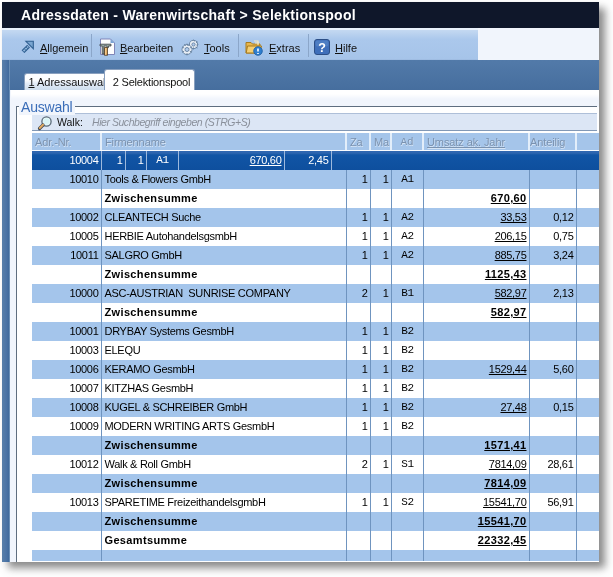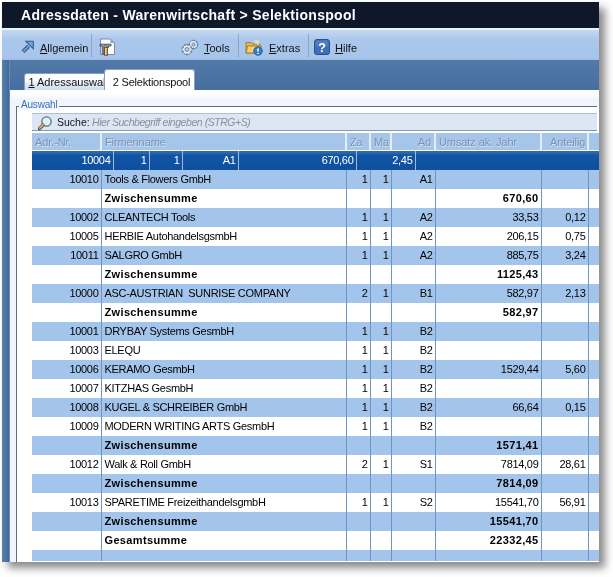--- a/index.html
+++ b/index.html
@@ -3,21 +3,21 @@
 <meta charset="utf-8">
 <style>
   * { margin:0; padding:0; box-sizing:border-box; }
   html,body { width:613px; height:577px; background:#ffffff; overflow:hidden;
     font-family:"Liberation Sans", sans-serif; }
   .win { position:absolute; left:2px; top:2px; width:597px; height:560px;
     box-shadow:6px 6px 8px rgba(105,105,105,0.78); background:#f1f5fc; }
   .titlebar { position:absolute; left:0; top:0; width:597px; height:26px;
     background:#0f172a; color:#fff; font-size:14px; font-weight:bold;
     line-height:26px; padding-left:19px; letter-spacing:0.3px; }
-  .toolbar { position:absolute; left:0; top:26px; width:597px; height:32px;
+  .toolbar { position:absolute; left:0; top:26px; width:476px; height:32px;
     background:linear-gradient(#e9f1fb 0 1.5px, #c3d8f1 2.5px, #abc8ec 35%, #a6c4e9 calc(100% - 1px), #99b6dc 100%); }
   .tbtn { position:absolute; top:0; height:32px; font-size:11px; color:#111;
     line-height:40px; }
   .tsep { position:absolute; top:6px; height:23px; width:1px; background:#8ba6c9; }
   .icon { position:absolute; }
   u { text-decoration:underline; }
   .tabzone { position:absolute; left:0; top:58px; width:597px; height:30px;
     background:linear-gradient(#527aa9, #466e9e); }
   .leftframe { position:absolute; left:0; top:58px; width:7.5px; height:502px;
     background:linear-gradient(90deg,#587fa9 0,#4a73a5 55%, #406a9c 85%, #87a8c8 100%); }
@@ -29,48 +29,48 @@
     background:linear-gradient(#ffffff 0 60%, #fbfcfe 100%);
     border:1px solid #889fbe; border-bottom:none; border-radius:3px 3px 0 0;
     font-size:11px; color:#111; text-align:center; line-height:25px; letter-spacing:-0.2px; }
   .page { position:absolute; left:9px; top:88px; width:588px; height:472px;
     background:linear-gradient(#ffffff 0 4px, #f1f5fc 9px); }
   
   .gb-top { position:absolute; left:5px; top:16px; width:581px; height:1px; background:#5f6e7f; }
   .gb-left { position:absolute; left:5px; top:16px; width:1px; height:456px; background:#5f6e7f; }
   .gb-fill { position:absolute; left:6px; top:17px; width:582px; height:455px; background:#ffffff; }
   .gb-label { position:absolute; left:8px; top:9px; background:#f1f5fc; padding:0 2px;
-    font-size:10px; color:#3a6db8; z-index:3; letter-spacing:-0.2px; }
+    font-size:14px; color:#3a6db8; z-index:3; letter-spacing:-0.2px; }
   .searchbar { position:absolute; left:21px; top:23px; width:565px; height:18px;
     background:#dce6f5; border-top:1px solid #aebfd8; border-bottom:1px solid #8298b5; }
   .s-label { position:absolute; left:25px; top:0; font-size:10.5px; color:#111; line-height:17.5px; }
   .s-hint  { position:absolute; left:60px; top:0; font-size:10.5px; color:#8a909b;
     font-style:italic; line-height:17.5px; letter-spacing:-0.45px; }
   
   .tbl { position:absolute; left:21px; top:42.5px; width:567px; }
   .hrow { display:flex; height:18.5px; background:#a5c5ea; border-bottom:1.5px solid #f8fbff; }
   .hrow .c { border-right:2px solid #e3eefa; color:#7b92af; font-size:11px;
     line-height:18px; padding:0 3px; white-space:nowrap; overflow:hidden;
     text-shadow:0.5px 1px 0 rgba(255,255,255,0.55); letter-spacing:-0.1px; }
   .row { display:flex; height:19px; font-size:11px; }
   .row .c { border-right:1px solid #6f94bf; line-height:19px; padding:0 2.5px;
     white-space:nowrap; overflow:hidden; }
   .row { letter-spacing:-0.3px; }
   .row.sum { letter-spacing:0.35px; }
   .row.sel { background:linear-gradient(#2e66b0 0 2px, #1155a5 4px, #0e4f9e 100%); color:#fff; }
-  .row.sel .c { border-right-color:#9db9dd;margin-left:12px; }
+  .row.sel .c { border-right-color:#9db9dd; }
   .row.blue { background:#a4c5eb; }
   .row.white { background:#ffffff; }
   .row.sum { font-weight:bold; }
   .c1 { width:70px; text-align:right; }
   .c2 { width:245px; text-align:left; }
   .c3 { width:24px; text-align:right; }
   .c4 { width:21px; text-align:right; }
-  .c5 { width:44px; text-align:right; }
-  .c6 { width:106px; text-align:right; }
+  .c5 { width:32px; text-align:center;font-family:Liberation Mono, monospace; }
+  .c6 { width:106px; text-align:right;text-decoration:underline; }
   .c7 { width:47px; text-align:right; }
   .c8 { flex:1; border-right:none !important; }
   .filler { height:10.6px; }
 </style>
 </head>
 <body>
 <div class="win">
   <div class="titlebar">Adressdaten - Warenwirtschaft &gt; Selektionspool</div>
   <div class="toolbar">
     <svg class="icon" style="left:19px;top:12px" width="13" height="13" viewBox="0 0 13 13">
@@ -81,20 +81,21 @@
     </svg>
     <div class="tbtn" style="left:38px"><u>A</u>llgemein</div>
     <div class="tsep" style="left:89px"></div>
     <svg class="icon" style="left:97px;top:10px" width="17" height="18" viewBox="0 0 17 18">
       <path d="M1.5 1 L11.5 1 L15.5 5 L15.5 16.5 L1.5 16.5 Z" fill="#fdfdfe" stroke="#8085b8" stroke-width="1"></path>
       <path d="M11.5 1 L15.5 5 L11.5 5 Z" fill="#7aa3d4"></path>
       <path d="M1 6.2 L12 6.2 L12 8.0 L9.5 8.0 L9.5 9.6 L8 9.6 L8 8.0 L5 8.0 L5 16 L3.2 16 L3.2 8 L1 8 Z" fill="#97a7a2" stroke="#3b3f44" stroke-width="0.8"></path>
       <rect x="5.6" y="9.6" width="2.8" height="7.6" fill="#e3a75c" stroke="#4d3a20" stroke-width="0.8"></rect>
       <rect x="6.3" y="10" width="0.8" height="6.8" fill="#f7d9a8"></rect>
     </svg>
+    <div class="tbtn" style="left:118px"><u>B</u>earbeiten</div>
     <svg class="icon" style="left:179px;top:11px" width="19" height="17" viewBox="0 0 19 17">
       <g stroke="#64809f" stroke-width="0.9" fill="#e9eef5">
         <circle cx="12.5" cy="5.5" r="4.1"></circle>
         <circle cx="12.5" cy="5.5" r="1.6" fill="#b3cdee"></circle>
         <path d="M12.5 0.6 l1 1.8 M16 2 l-0.6 2 M17.3 5.5 l-1.9 0.6 M16.5 9 l-2 -0.9 M12.5 10.4 l0 -2" fill="none"></path>
         <circle cx="6" cy="10.5" r="5"></circle>
         <circle cx="6" cy="10.5" r="2" fill="#b3cdee"></circle>
         <path d="M6 4.6 l0.8 2.2 M11 8 l-2.2 1 M11 13.2 l-2.2 -1 M6 16.4 l0 -2.2 M1 13.2 l2.2 -1 M1 8 l2.2 1 M3.4 5.2 l1.2 1.8 M8.7 5.2 l-1.2 1.8" fill="none"></path>
       </g>
     </svg>
@@ -125,32 +126,32 @@
     <div class="gb-top"></div>
     <div class="gb-left"></div>
     <div class="gb-fill"></div>
     <div class="searchbar">
       <svg class="icon" style="left:5px;top:1px" width="16" height="16" viewBox="0 0 16 16">
         <circle cx="9.5" cy="6.5" r="4.6" fill="#eafafa" stroke="#5a6a78" stroke-width="1.3"></circle>
         <circle cx="9.5" cy="6.5" r="3.2" fill="#d8f4f6"></circle>
         <path d="M6 10 L2.5 13.5" stroke="#3e4750" stroke-width="3.2" stroke-linecap="round"></path>
         <path d="M6 9.8 L2.8 13" stroke="#e2aa60" stroke-width="2" stroke-linecap="round"></path>
       </svg>
-      <div class="s-label">Suche:</div>
+      <div class="s-label">Walk:</div>
       <div class="s-hint">Hier Suchbegriff eingeben (STRG+S)</div>
     </div>
     <div class="tbl">
       <div class="hrow">
         <div class="c c1" style="text-align:left">Adr.-Nr.</div>
         <div class="c c2">Firmenname</div>
         <div class="c c3" style="text-align:left">Za</div>
         <div class="c c4" style="text-align:left">Ma</div>
         <div class="c c5">Ad</div>
         <div class="c c6" style="text-align:left">Umsatz ak. Jahr</div>
-        <div class="c c7" style="text-align:left;padding-left:8px">Anteilig</div>
+        <div class="c c7" style="text-align:left;padding-left:0">Anteilig</div>
         <div class="c c8"></div>
       </div>
       <div class="row sel">
           <div class="c c1">10004</div>
           <div class="c c3">1</div>
           <div class="c c4">1</div>
           <div class="c c5">A1</div>
           <div class="c c6">670,60</div>
           <div class="c c7">2,45</div>
           <div class="c c8"></div>
@@ -170,21 +171,21 @@
           <div class="c c2">Zwischensumme</div>
           <div class="c c3"></div>
           <div class="c c4"></div>
           <div class="c c5"></div>
           <div class="c c6">670,60</div>
           <div class="c c7"></div>
           <div class="c c8"></div>
         </div>
       <div class="row blue">
           <div class="c c1">10002</div>
-          <div class="c c2">CLEANTECH Tools</div>
+          <div class="c c2">CLEANTECH Suche</div>
           <div class="c c3">1</div>
           <div class="c c4">1</div>
           <div class="c c5">A2</div>
           <div class="c c6">33,53</div>
           <div class="c c7">0,12</div>
           <div class="c c8"></div>
         </div>
       <div class="row white">
           <div class="c c1">10005</div>
           <div class="c c2">HERBIE AutohandelsgsmbH</div>
@@ -274,21 +275,21 @@
           <div class="c c6"></div>
           <div class="c c7"></div>
           <div class="c c8"></div>
         </div>
       <div class="row blue">
           <div class="c c1">10008</div>
           <div class="c c2">KUGEL &amp; SCHREIBER GmbH</div>
           <div class="c c3">1</div>
           <div class="c c4">1</div>
           <div class="c c5">B2</div>
-          <div class="c c6">66,64</div>
+          <div class="c c6">27,48</div>
           <div class="c c7">0,15</div>
           <div class="c c8"></div>
         </div>
       <div class="row white">
           <div class="c c1">10009</div>
           <div class="c c2">MODERN WRITING ARTS GesmbH</div>
           <div class="c c3">1</div>
           <div class="c c4">1</div>
           <div class="c c5">B2</div>
           <div class="c c6"></div>

